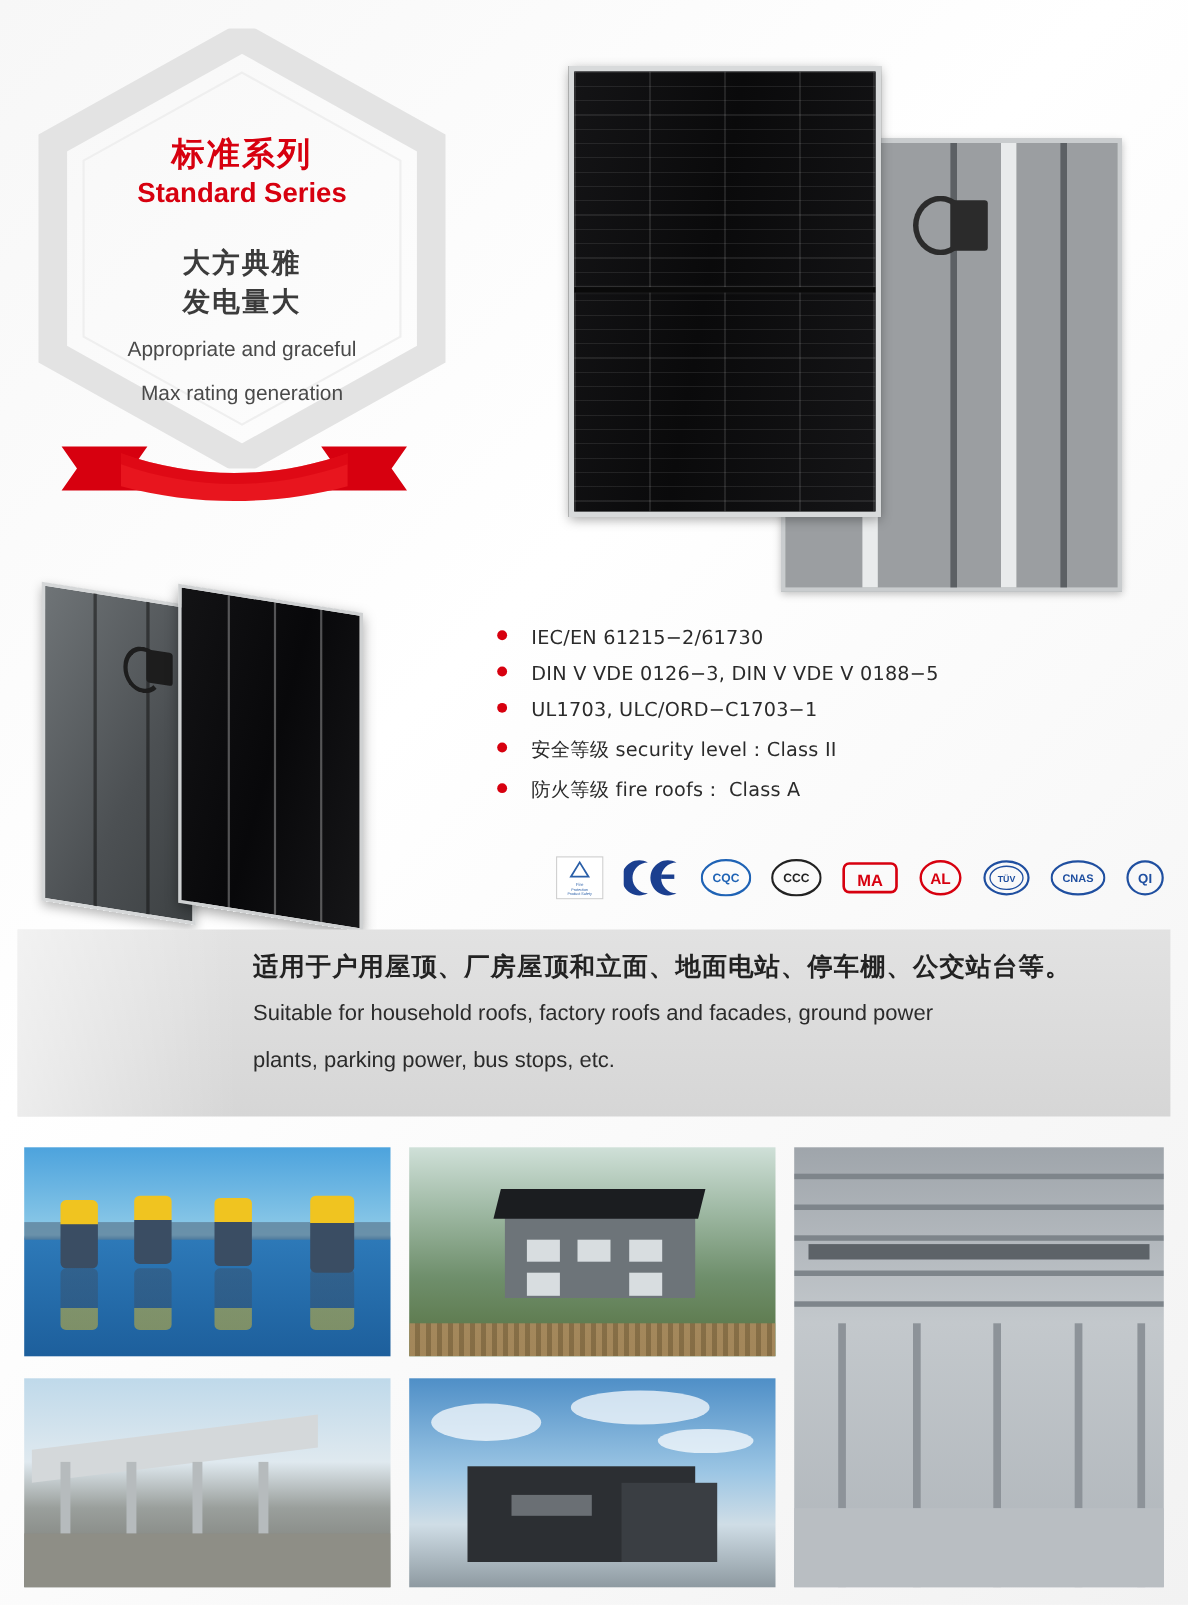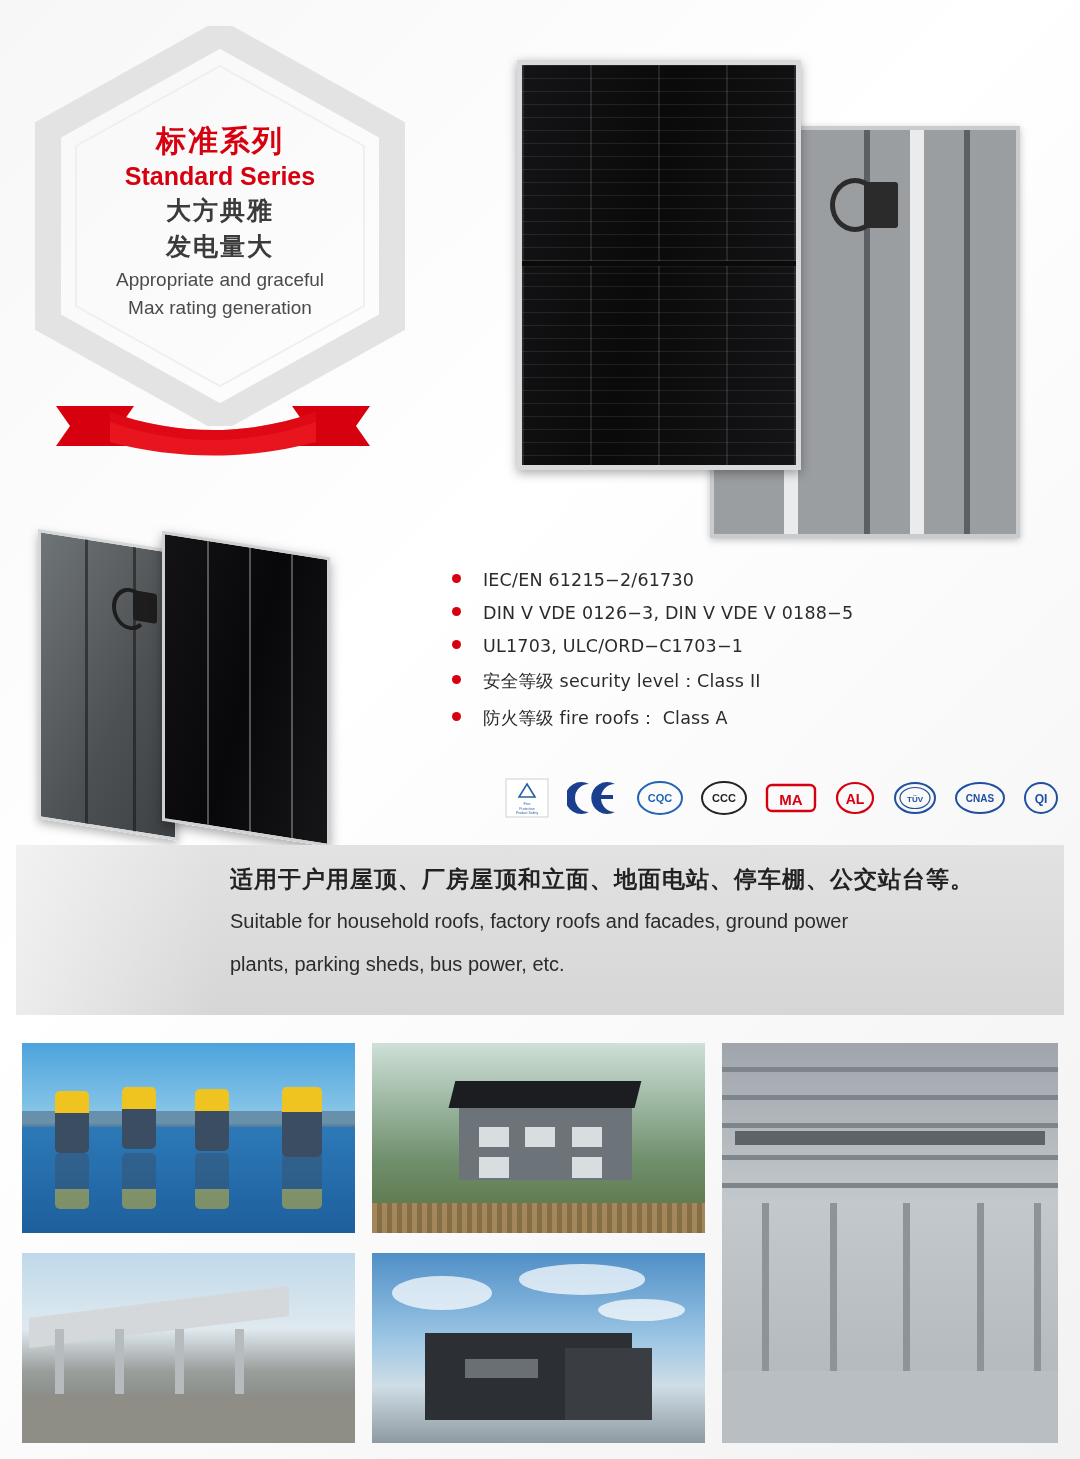--- a/index.html
+++ b/index.html
@@ -45,35 +45,35 @@
     font-weight: bold;
     color: #d7000f;
     letter-spacing: 2px;
     line-height: 1.25;
   }
   .badge-en-title {
     font-size: 25px;
     font-weight: bold;
     color: #d7000f;
     line-height: 1.35;
-    margin-bottom: 2px;
+    margin-bottom: 29px;
   }
   .badge-cn-sub {
-    font-family: Liberation Mono, monospace;
+    font-family: Liberation Serif, serif;
     font-size: 25px;
     font-weight: bold;
     color: #3b3b3b;
     line-height: 1.42;
     letter-spacing: 2px;
   }
   .badge-en-sub {
     font-size: 19px;
     color: #4a4a4a;
     line-height: 1.45;
-    margin-top: 0;
+    margin-top: 12px;
   }
 
   .ribbon {
     position: absolute;
     left: 38px;
     top: 384px;
     width: 330px;
     height: 60px;
   }
 
@@ -512,21 +512,21 @@
       <text x="18" y="22" font-size="12" fill="#1f4fa0" text-anchor="middle" font-weight="bold" font-family="Liberation Sans, sans-serif">QI</text>
     </svg>
   </div>
 
 </div>
 
 <div id="app-bar"></div>
 <div id="app-text">
   <div class="app-cn">适用于户用屋顶、厂房屋顶和立面、地面电站、停车棚、公交站台等。</div>
   <div class="app-en">Suitable for household roofs, factory roofs and facades, ground power</div>
-  <div class="app-en">plants, parking sheds, bus power, etc.</div>
+  <div class="app-en">plants, parking power, bus stops, etc.</div>
 </div>
 
 <div id="photo-grid">
 
   <div class="photo" id="p1">
     <div class="hill"></div>
     <div class="worker" style="left:10%;"></div>
     <div class="worker" style="left:30%; bottom:44%;"></div>
     <div class="worker" style="left:52%; bottom:43%;"></div>
     <div class="worker" style="left:78%; bottom:40%; width:40px; height:70px;"></div>

